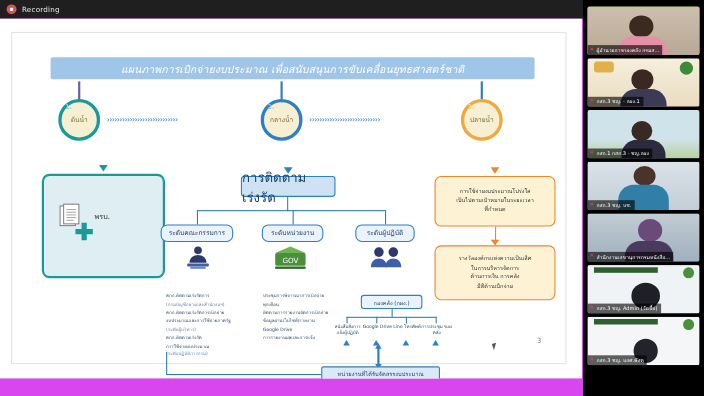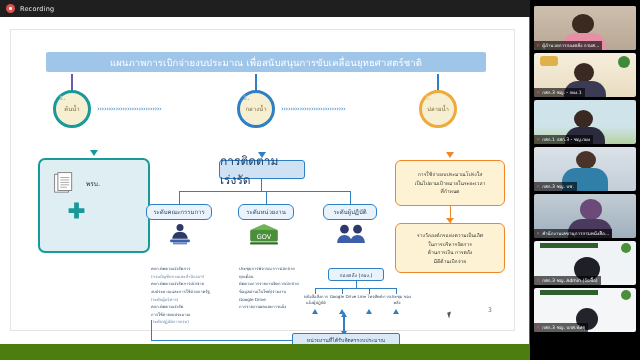--- a/index.html
+++ b/index.html
@@ -2,21 +2,21 @@
 <html><head>
 <meta charset="utf-8">
 <style>
   * { box-sizing: border-box; margin: 0; padding: 0; }
   html, body {
     width: 640px; height: 360px;
     background: #000;
     font-family: "DejaVu Sans", "Liberation Sans", sans-serif;
     overflow: hidden;
   }
-  #app { position: relative; width: 640px; height: 360px; background: #4d7c0f; padding-left: 48px; }
+  #app { position: relative; width: 640px; height: 360px; background: #d946ef; padding-left: 48px; }
 
   
   .topbar {
     position: absolute; left: 0; top: 0; width: 530px; height: 17px;
     background: #1f1f1f; display: flex; align-items: center; gap: 5px;
     padding-left: 6px;
   }
   .rec-dot {
     width: 9px; height: 9px; border-radius: 50%;
     background: #d9534f; position: relative; flex: none;
@@ -40,21 +40,21 @@
   }
   .slide {
     position: absolute; left: 10px; top: 12px; width: 505px; height: 302px;
     background: #ffffff; border: 1px solid #e4e4e4;
   }
 
   
   .title-band {
     position: absolute; left: 35px; top: 22px; width: 440px; height: 20px;
     background: #9fc5e8; border-radius: 2px;
-    display: flex; align-items: center; justify-content: center;
+    display: flex; align-items: center; justify-content: center; font-style: italic;
   }
   .title-band span { color: #ffffff; font-size: 9.5px; letter-spacing: .1px; white-space: nowrap; }
 
   
   .rail { position: absolute; left: 30px; top: 58px; width: 450px; height: 42px; }
   .node {
     position: absolute; width: 38px; height: 38px; border-radius: 50%;
     display: flex; align-items: center; justify-content: center;
     background: #f7efd2; top: 2px;
   }
@@ -83,21 +83,21 @@
   }
   .chev.c1 { left: 56px; width: 136px; }
   .chev.c2 { left: 240px; width: 134px; }
 
   
   .left-card {
     position: absolute; left: 27px; top: 128px; width: 112px; height: 95px;
     background: #dfeef2; border: 2px solid #189a9a; border-radius: 7px;
   }
   .lc-row { position: absolute; display: flex; align-items: center; gap: 7px; }
-  .lc-row.r1 { left: 13px; top: 11px; }
+  .lc-row.r1 { left: 13px; top: 24px; }
   .lc-row.r2 { left: 13px; top: 58px; }
   .lc-text { font-size: 6.5px; color: #2b2b2b; }
   .plus-icon {
     position: absolute; left: 27px; top: 41px;
     width: 19px; height: 19px; color: #189a9a;
   }
   .doc-icon { width: 26px; height: 26px; }
   .target-icon { width: 24px; height: 24px; }
 
   .arrow-down {

